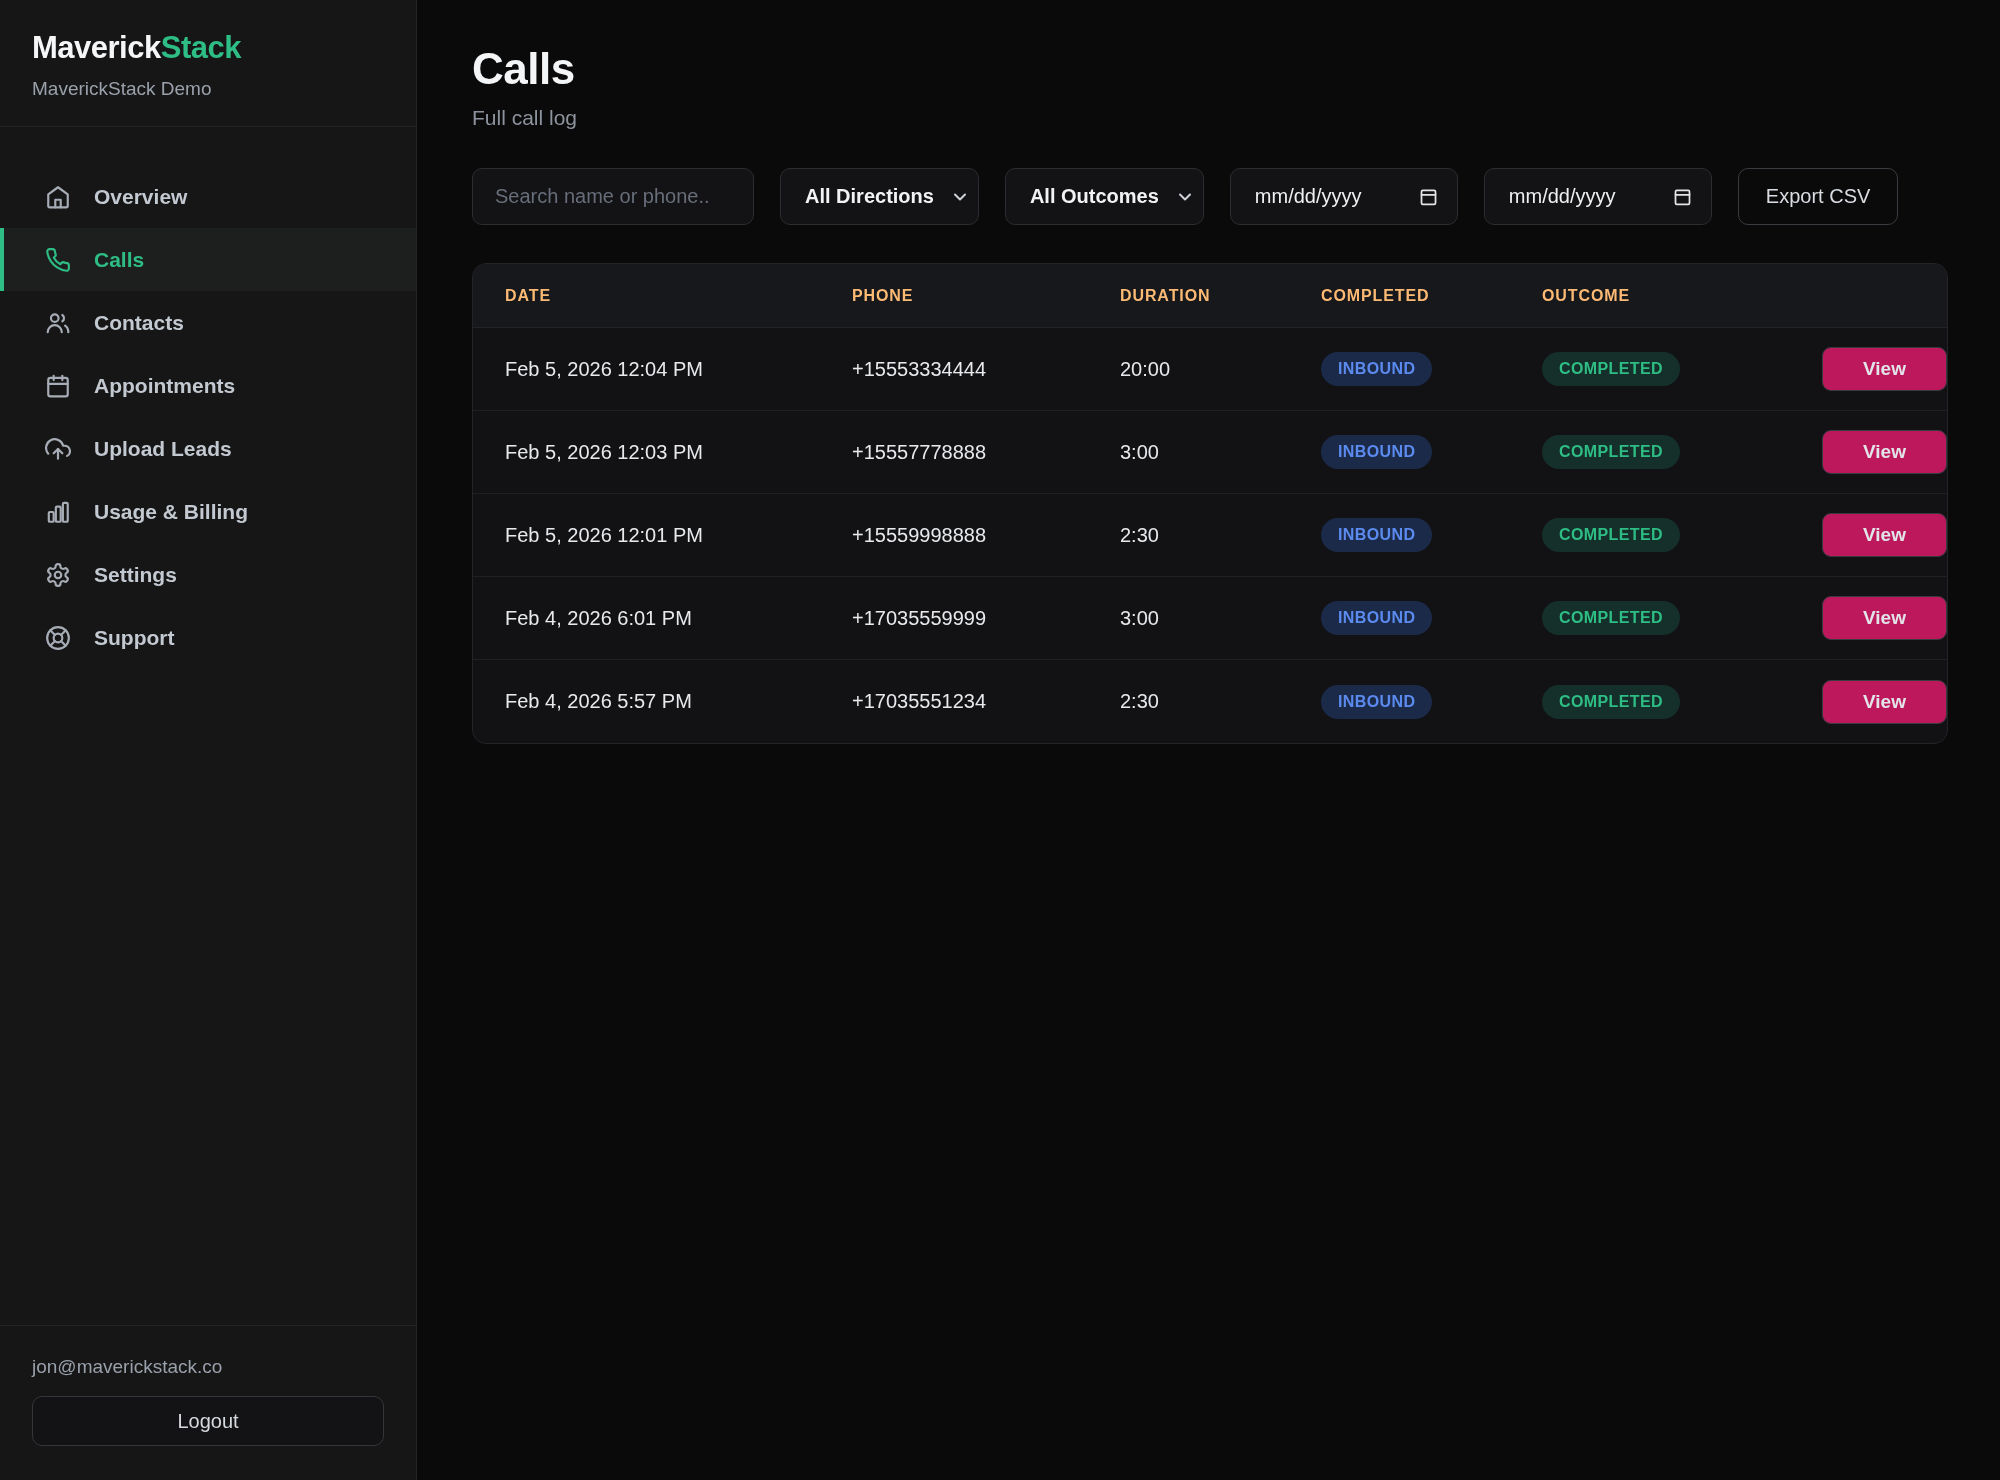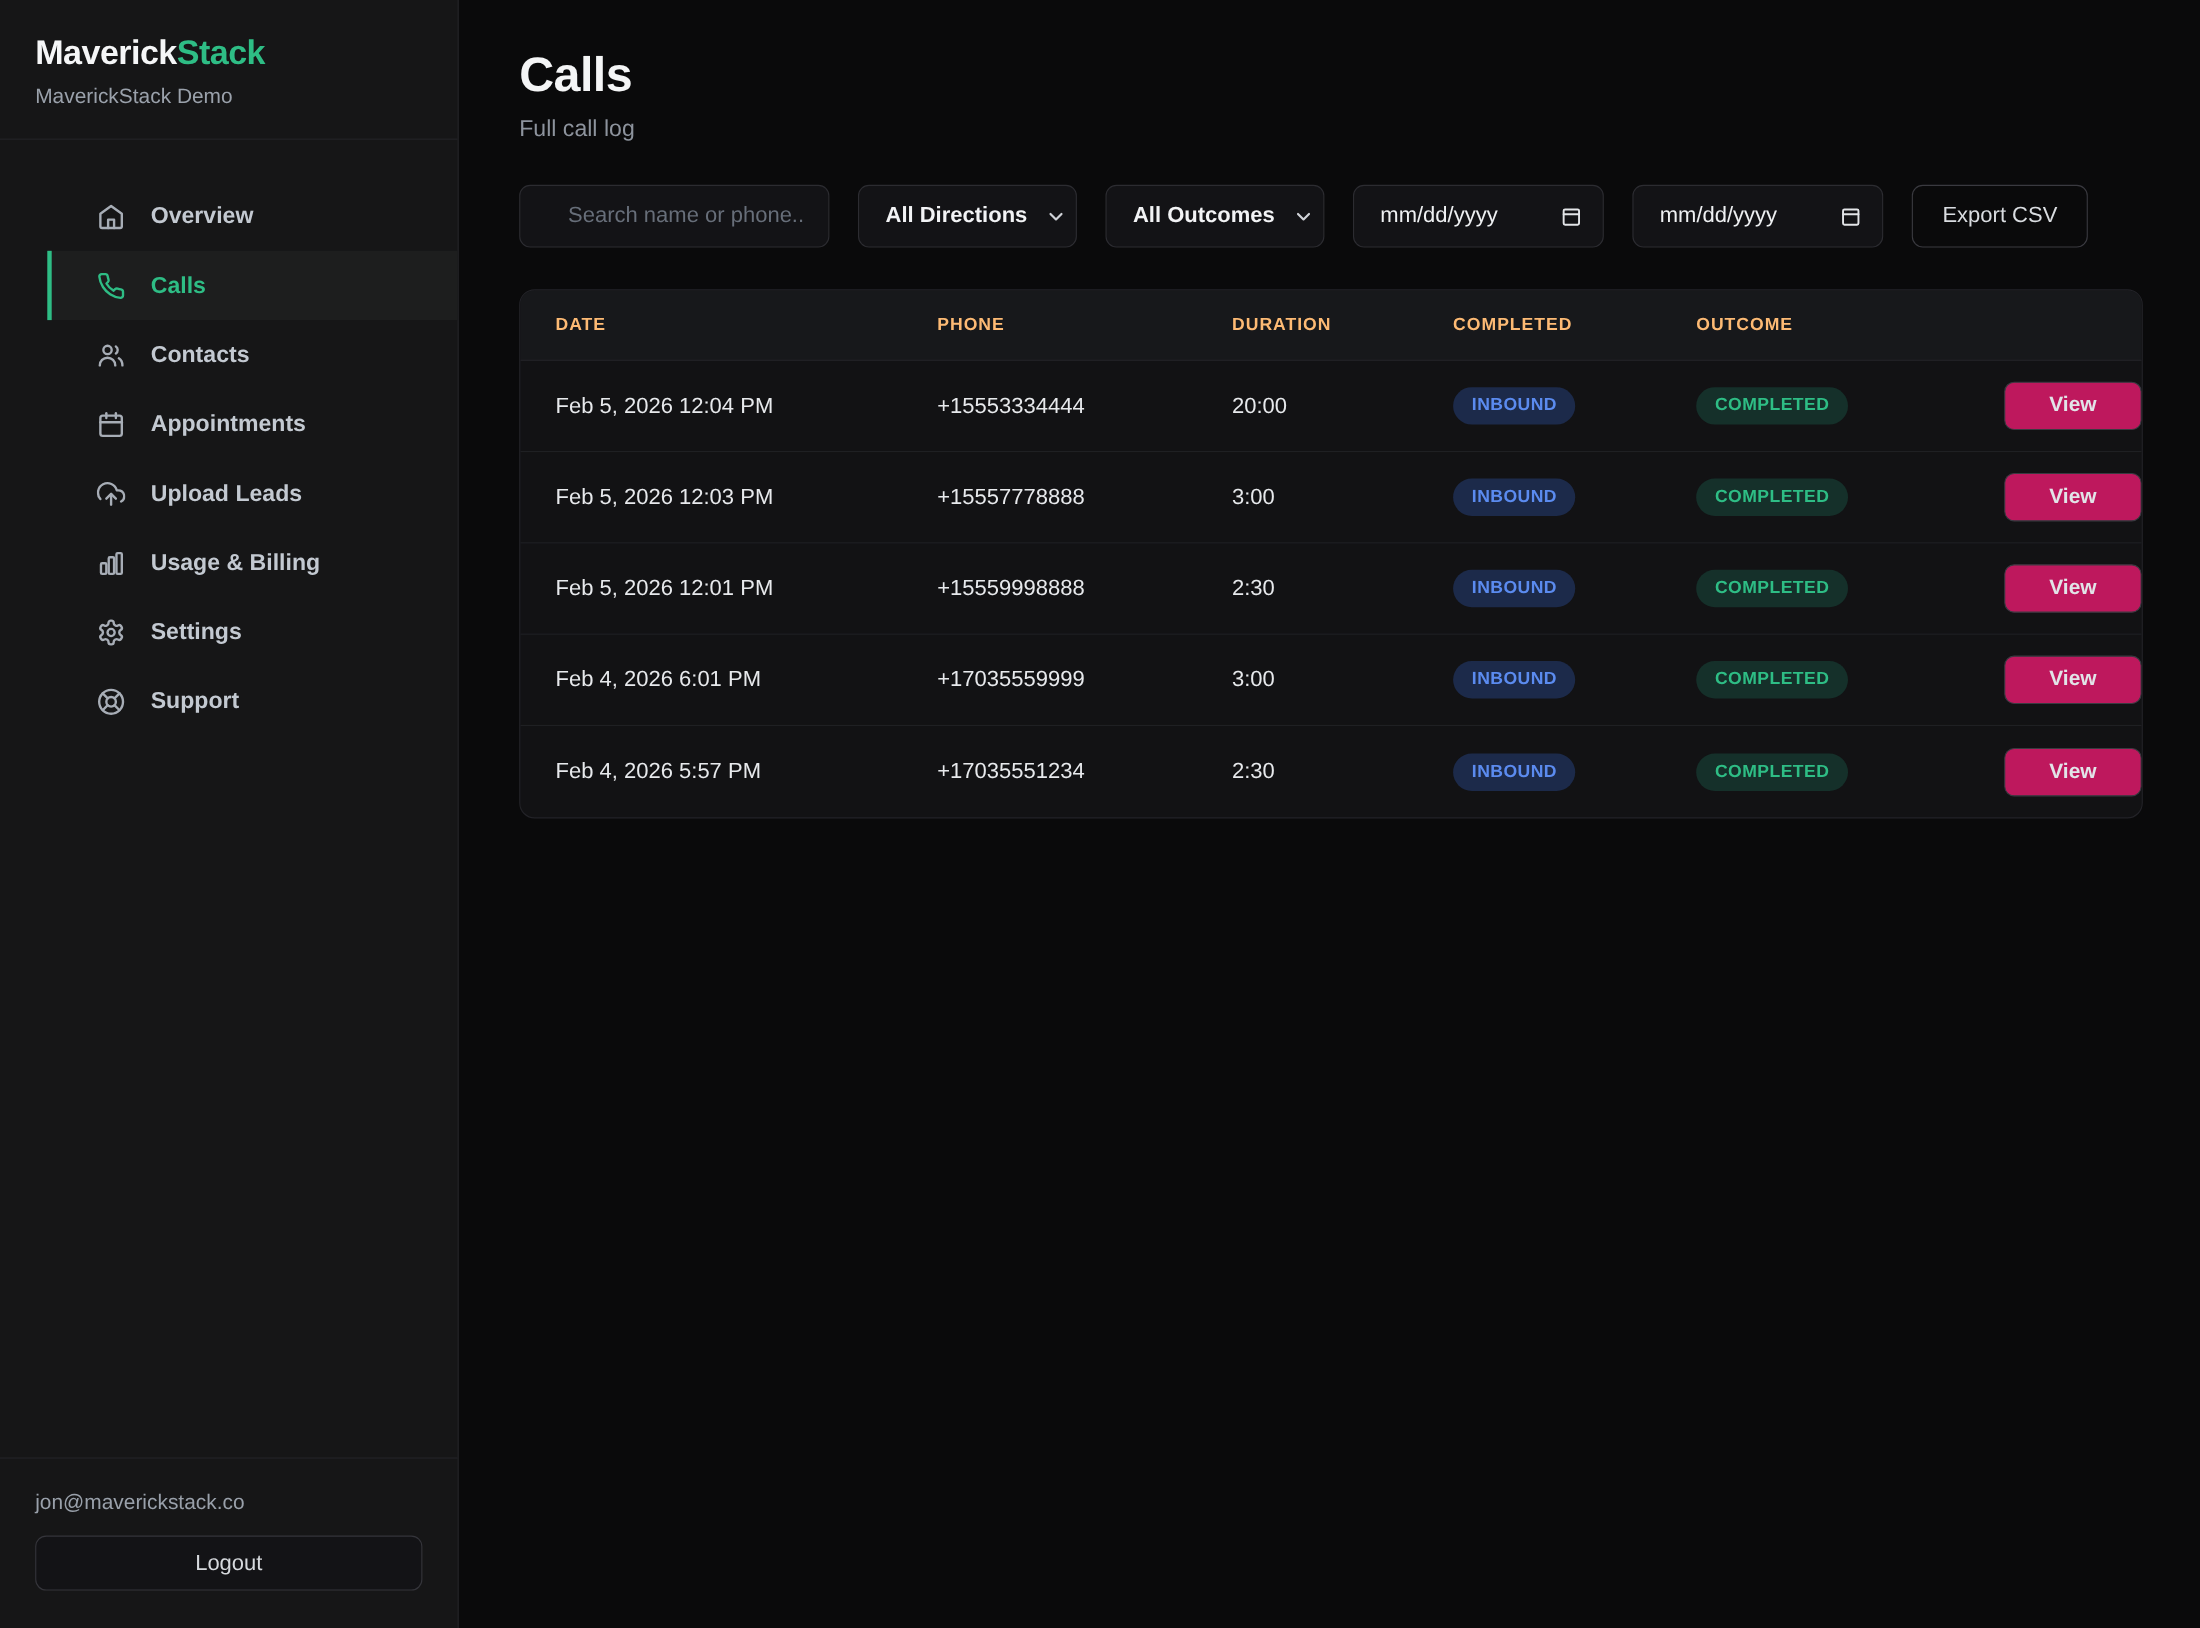--- a/index.html
+++ b/index.html
@@ -31,21 +31,21 @@
   .sidebar{
     width:417px;min-width:417px;height:1480px;
     background:var(--sidebar-bg);
     border-right:1px solid var(--line);
     display:flex;flex-direction:column;gap:14px;
   }
   .logo-block{padding:30px 32px 26px;border-bottom:1px solid var(--line);}
   .logo{font-size:31px;font-weight:700;letter-spacing:-0.5px;color:#f5f6f7;}
   .logo .accent{color:var(--accent);}
   .logo-sub{margin-top:12px;font-size:19px;color:#9aa1ab;}
-  .nav{flex:1;padding-top:24px;padding-left:43px;}
+  .nav{flex:1;padding-top:24px;}
   .nav-item{
     height:63px;display:flex;align-items:center;gap:23px;
     padding-left:41px;cursor:pointer;
     color:#c3c9d1;font-size:21px;font-weight:600;
     border-left:4px solid transparent;
   }
   .nav-item .nav-icon{display:flex;align-items:center;color:#a7adb6;}
   .nav-item.active{
     background:#1d1e1e;border-left-color:var(--accent);color:var(--accent);
   }
@@ -59,21 +59,21 @@
   }
   
   .main{flex:1;padding:44px 52px 0 55px;}
   .page-title{font-size:44px;font-weight:800;letter-spacing:-0.5px;color:#f4f5f6;}
   .page-sub{margin-top:12px;font-size:21px;color:var(--muted);}
   
   .filters{margin-top:38px;display:flex;gap:26px;align-items:center;}
   .search-input{
     width:282px;height:57px;background:var(--input-bg);
     border:1px solid var(--input-line);border-radius:10px;
-    padding:0 22px;font-size:20px;font-family:inherit;color:var(--text);outline:none;text-align:right;
+    padding:0 22px;font-size:20px;font-family:inherit;color:var(--text);outline:none;
   }
   .search-input::placeholder{color:#676e79;}
   .select-box,.date-box{
     height:57px;background:var(--input-bg);
     border:1px solid var(--input-line);border-radius:10px;
     display:flex;align-items:center;cursor:pointer;
   }
   .select-box{padding:0 8px 0 24px;gap:16px;}
   .select-box .select-label{font-size:20px;font-weight:700;color:#f2f3f5;}
   .select-box .chev{display:flex;color:#cfd2d7;}

